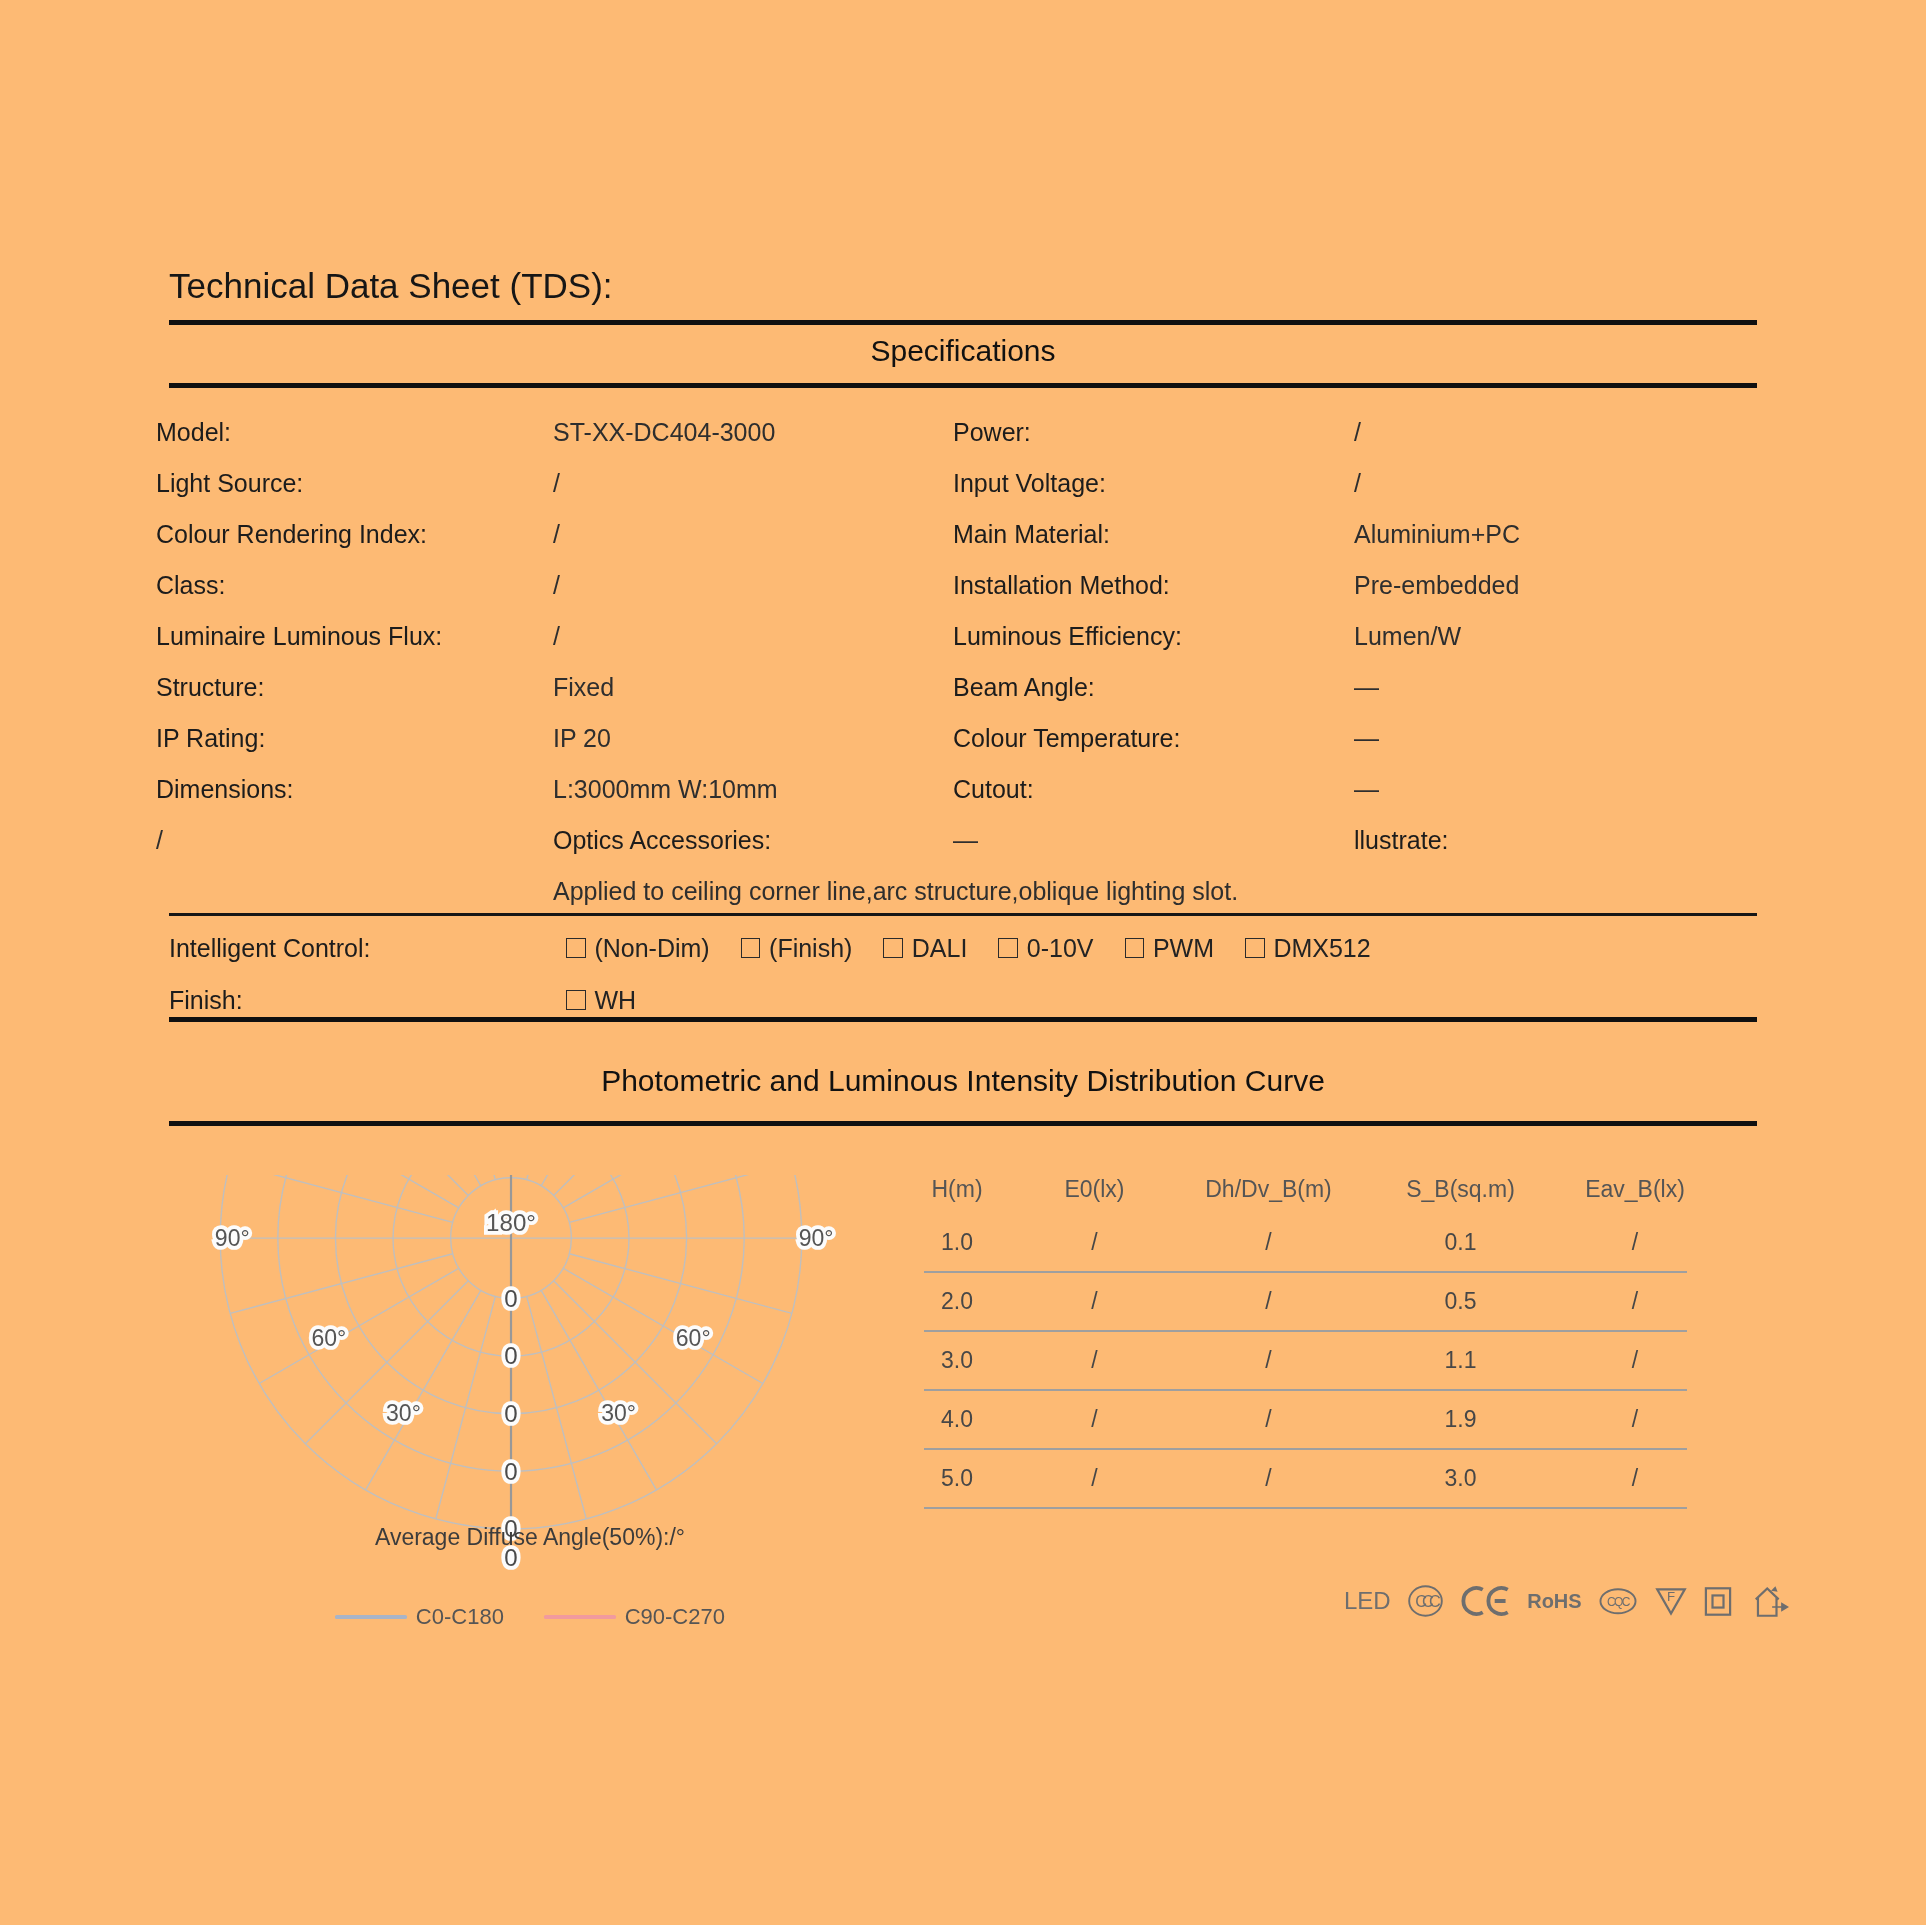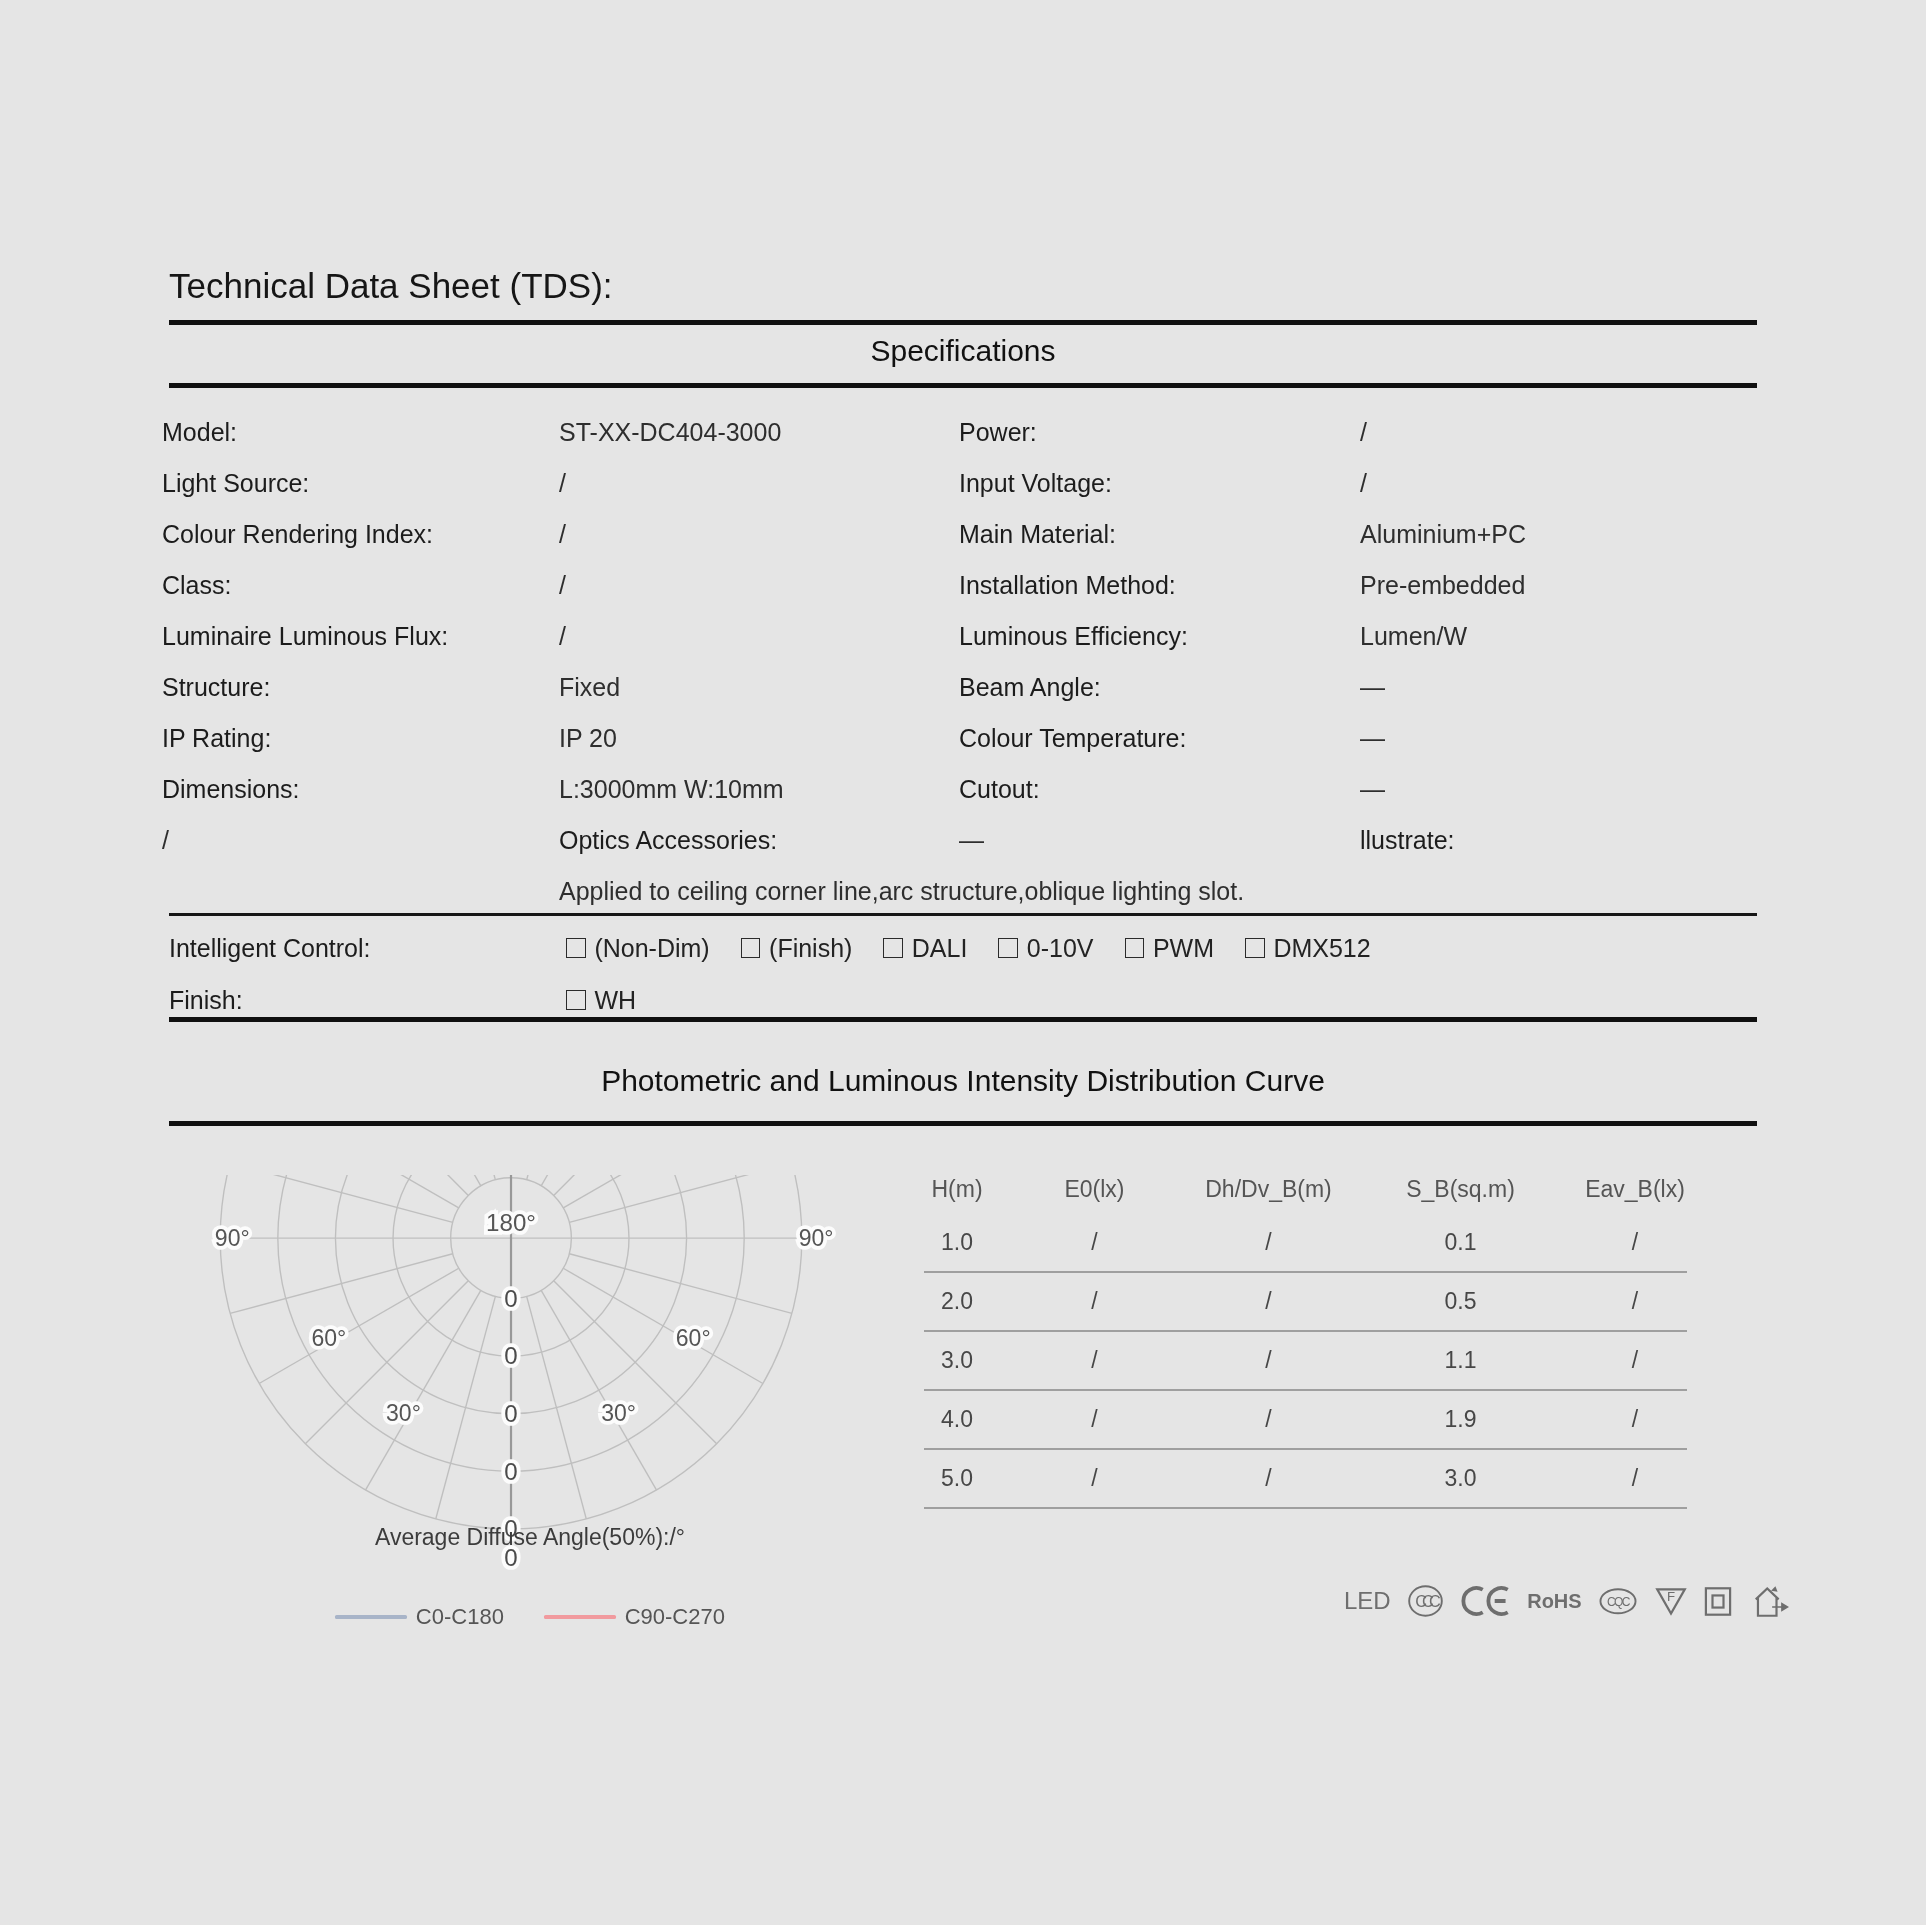--- a/index.html
+++ b/index.html
@@ -1,26 +1,26 @@
 <!DOCTYPE html>
 <html style="font-size:8.8px"><head>
 <meta charset="utf-8">
 <style>
   html,body{margin:0;padding:0;background:#ffffff;}
   .page{
-    position:relative;width:1926px;height:1926px;background:#e5e5e5;
+    position:relative;width:1926px;height:1926px;background:#fdba74;
     font-family:"Liberation Sans", sans-serif;color:#1c1c1c;overflow:hidden;
   }
   .abs{position:absolute;}
   .rule{position:absolute;left:169px;width:1588px;background:#101010;}
   .doc-title{left:169px;top:267px;font-size:35px;line-height:1.1;color:#161616;}
   .section-heading{left:169px;width:1588px;text-align:center;font-size:30px;color:#111;}
   
   .spec-grid{
-    left:162px;top:407px;width:1588px;
+    left:156px;top:407px;width:1588px;
     display:grid;grid-template-columns:397px 400px 401px 391px;
     grid-auto-rows:51px;
   }
   .spec-cell{display:flex;align-items:center;font-size:25px;}
   .spec-label{color:#1c1c1c;}
   .spec-value{color:#2e2e2e;}
   .span-rest{grid-column:2 / 5;}
   
   .ctrl-grid{
     left:169px;top:922px;width:1588px;

